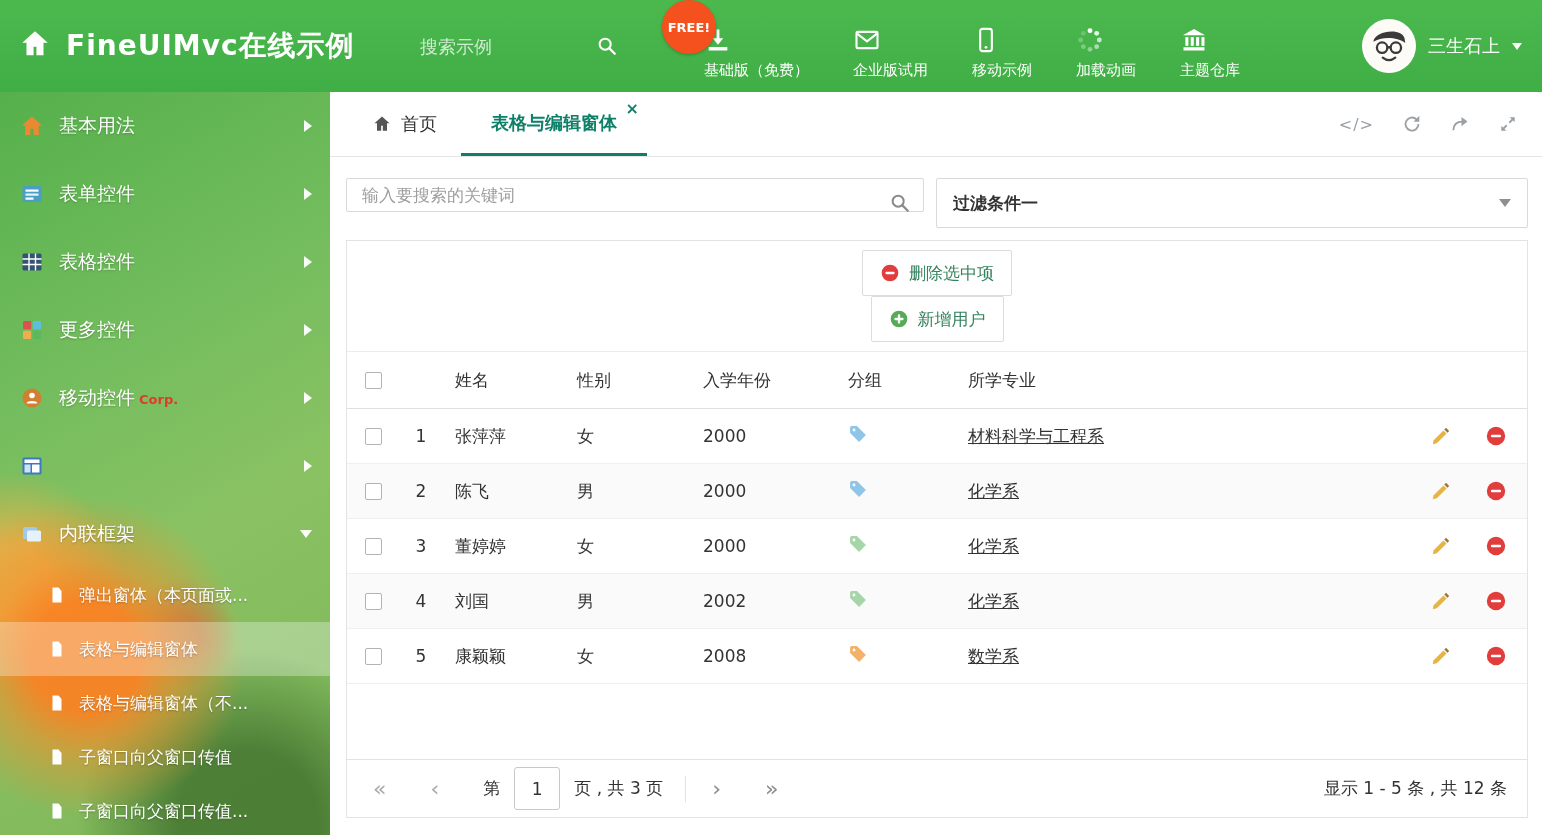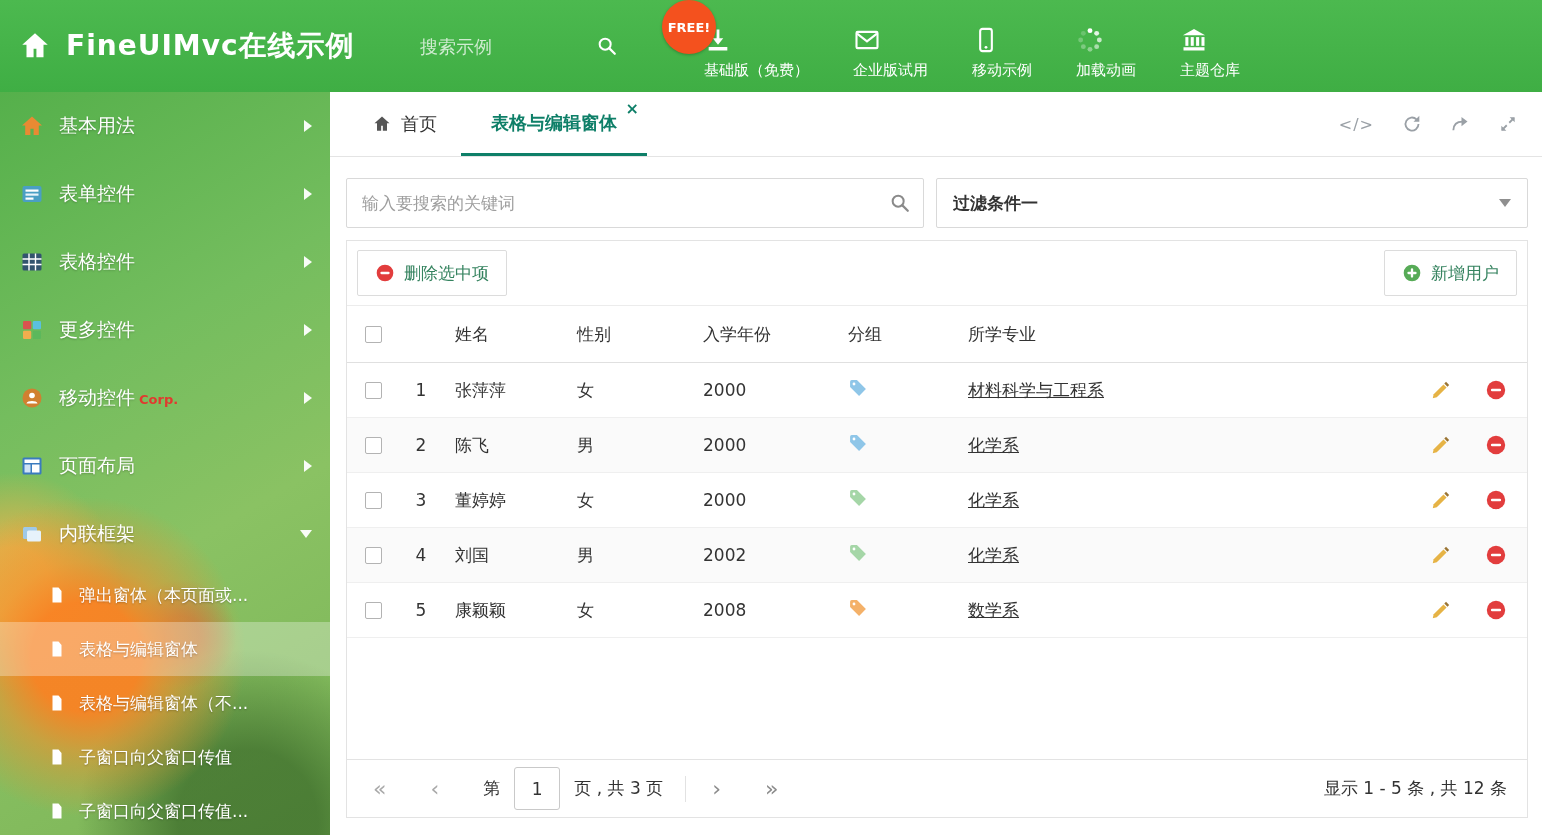--- a/index.html
+++ b/index.html
@@ -3,21 +3,21 @@
 <meta charset="utf-8">
 <style>
   * { margin:0; padding:0; box-sizing:border-box; }
   html,body { width:1542px; height:835px; overflow:hidden; background:#fff;
     font-family:"DejaVu Sans","Liberation Sans",sans-serif; }
   .app { position:relative; width:1542px; height:835px; }
 
   
   .topbar { position:absolute; top:0; left:0; right:0; height:92px;
     background:linear-gradient(#4cb94f,#3fae44); display:flex; align-items:center; z-index:5; }
-  .brand { display:flex; align-items:center; gap:14px; padding-left:18px; width:420px; }
+  .brand { display:flex; align-items:flex-start; gap:14px; padding-left:18px; width:420px; }
   .brand .ic34 { width:34px; height:34px; color:#fff; }
   .brand h1 { color:#fff; font-size:28px; font-weight:bold; letter-spacing:1px; white-space:nowrap; }
   .topsearch { display:flex; gap:46px; width:216px; }
   .topsearch input { background:transparent; border:none; outline:none; color:#fff;
     font-size:18px; width:130px; font-family:inherit; }
   .topsearch input::placeholder { color:rgba(255,255,255,.75); }
   .topsearch .ic22 { width:22px; height:22px; color:#fff; }
   .topnav { display:flex; align-items:flex-start; gap:44px; margin-left:68px; }
   .topnav-item { position:relative; display:flex; flex-direction:column; align-items:flex-start;
     gap:7px; color:#fff; cursor:pointer; padding-top:14px; }
@@ -63,32 +63,32 @@
   .tab .ic20 { width:20px; height:20px; color:#555; }
   .tab.active { position:relative; color:#0e7f68; font-weight:bold; border-bottom:3px solid #0e7f68; padding:0 30px; }
   .tab-close { position:absolute; top:9px; right:8px; font-size:16px; line-height:1;
     color:#0e7f68; font-weight:bold; cursor:pointer; }
   .tab-tools { margin-left:auto; display:flex; align-items:center; gap:28px; padding-right:24px; color:#9aa0a6; }
   .tab-tools .ttl { font-size:16px; letter-spacing:1px; cursor:pointer; }
   .tab-tools .ic20 { width:20px; height:20px; color:#9aa0a6; cursor:pointer; }
 
   .filters { margin:21px 14px 0 16px; display:flex; gap:12px; }
   .search-box { position:relative; width:578px; }
-  .search-box input { width:100%; height:50px; border:1px solid #d9d9d9; border-radius:2px;
+  .search-box input { width:100%; height:34px; border:1px solid #d9d9d9; border-radius:2px;
     padding:0 46px 0 15px; font-size:17px; color:#0f172a; outline:none; font-family:inherit; }
   .search-box input::placeholder { color:#9e9e9e; }
   .search-box .ic22 { position:absolute; right:13px; top:14px; width:22px; height:22px; color:#8a8a8a; }
   .dropdown { flex:1; height:50px; border:1px solid #d9d9d9; border-radius:2px; display:flex;
     align-items:center; padding:0 16px; font-size:17px; color:#333; cursor:pointer; }
   .dropdown .grow { flex:1;font-weight:bold; }
   .arr-d-g { width:0; height:0; border-top:8px solid #8f8f8f; border-left:6px solid transparent; border-right:6px solid transparent; }
 
   
   .panel { margin:12px 14px 0 16px; height:578px; border:1px solid #e3e3e3; display:flex; flex-direction:column; }
-  .gtoolbar { display:flex; justify-content:space-between; align-items:flex-end; padding:9px 10px; }
+  .gtoolbar { display:flex; justify-content:space-between; align-items:center; padding:9px 10px;flex-direction:column; }
   .tool-btn { display:inline-flex; align-items:center; gap:9px; height:46px; padding:0 17px;
     border:1px solid #dcdcdc; background:#fff; border-radius:2px; font-size:17px; color:#35835f;
     cursor:pointer; font-family:inherit; }
   .ic20 { width:20px; height:20px; }
   .ic22 { width:22px; height:22px; }
 
   .g-head, .g-row { display:flex; align-items:center; }
   .g-head { height:58px; border-top:1px solid #ececec; border-bottom:1px solid #e0e0e0; font-size:17px; color:#333; }
   .g-row { height:55px; border-bottom:1px solid #efefef; font-size:17px; color:#333; }
   .g-row:nth-child(even) { background:#fafafa; }
@@ -277,20 +277,29 @@
           </svg>
         <span class="nav-label">加载动画</span>
       </div>
       <div class="topnav-item">
         <svg class="ic28">
             <use href="#sym-bank"></use>
           </svg>
         <span class="nav-label">主题仓库</span>
       </div>
     </nav>
+    <div class="userbox">
+      <span class="avatar">
+        <svg>
+            <use href="#sym-avatar"></use>
+          </svg>
+      </span>
+      <span class="username">三生石上</span>
+      <span class="arr-d-w"></span>
+    </div>
   </header>
 
   <aside class="sidebar">
     <div class="side-item">
       <svg class="ic24">
           <use href="#sym-cat-home"></use>
         </svg>
       <span class="grow">基本用法</span>
       <span class="arr-r"></span>
     </div>
@@ -319,21 +328,20 @@
       <svg class="ic24">
           <use href="#sym-cat-mobile"></use>
         </svg>
       <span class="grow"><span>移动控件</span><span class="corp-badge">Corp.</span></span>
       <span class="arr-r"></span>
     </div>
     <div class="side-item">
       <svg class="ic24">
           <use href="#sym-cat-layout"></use>
         </svg>
-      <span class="grow">页面布局</span>
       <span class="arr-r"></span>
     </div>
     <div class="side-item">
       <svg class="ic24">
           <use href="#sym-cat-frame"></use>
         </svg>
       <span class="grow">内联框架</span>
       <span class="arr-d"></span>
     </div>
 

